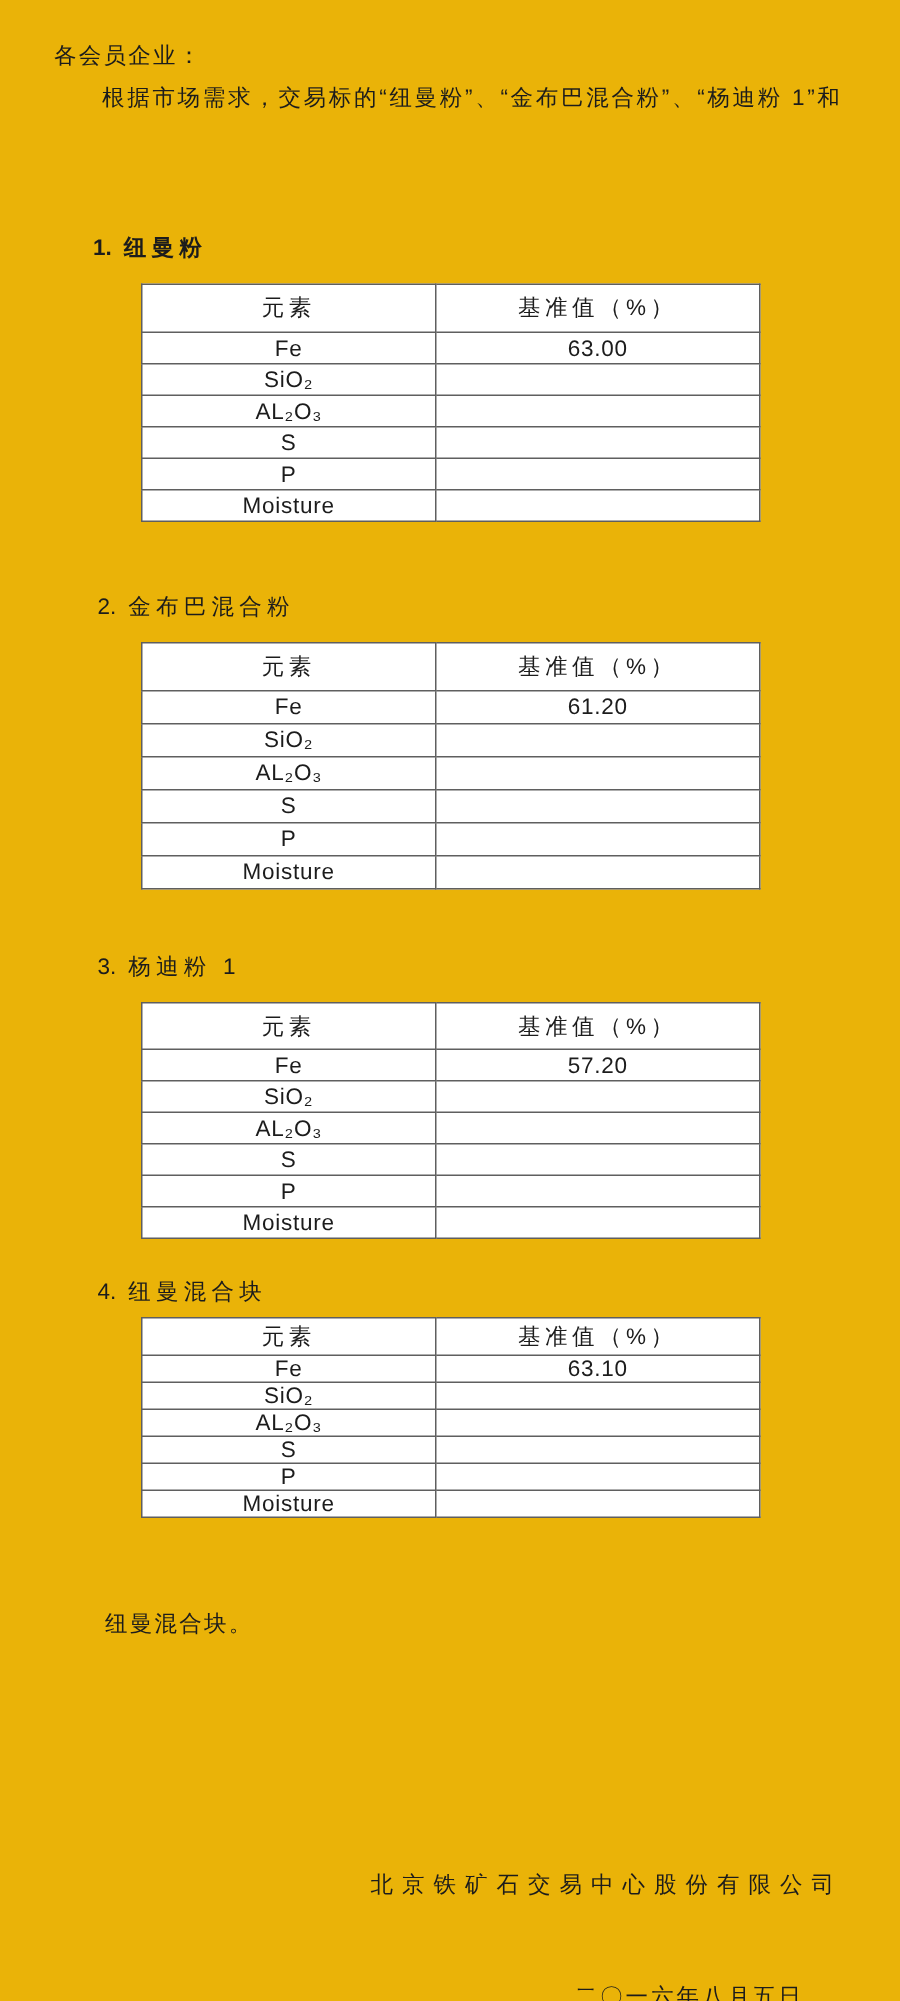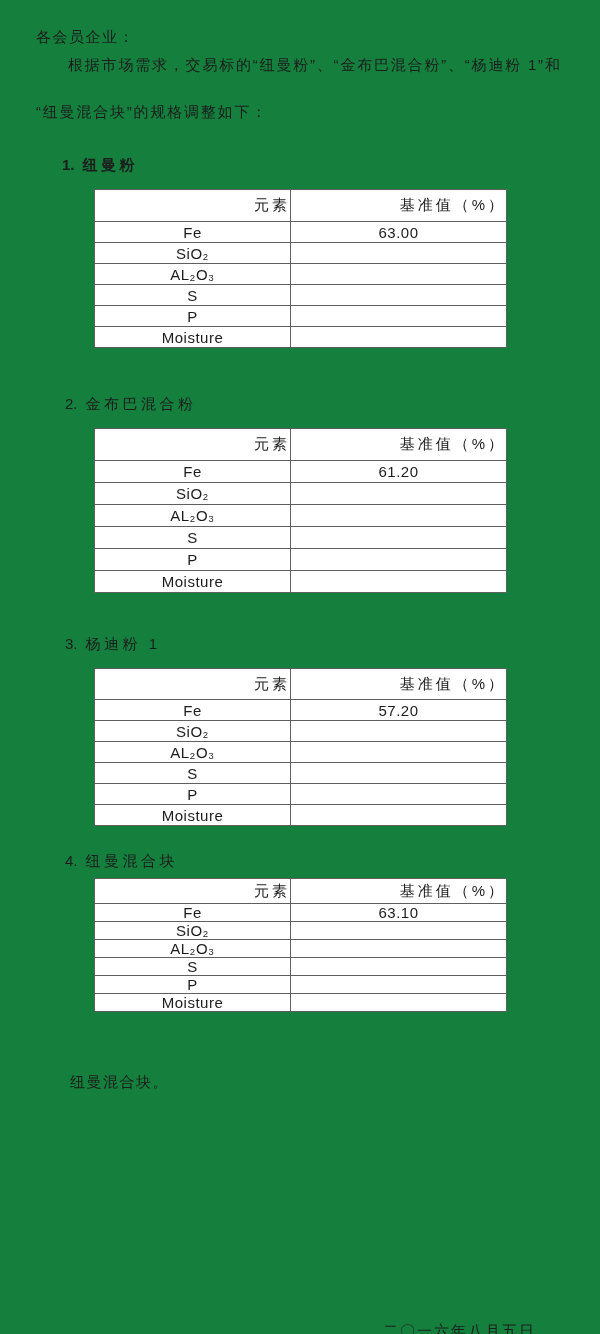--- a/index.html
+++ b/index.html
@@ -5,21 +5,21 @@
   * { box-sizing: border-box; margin: 0; padding: 0; }
   html, body { background: #ffffff; }
   body {
     width: 600px; height: 1334px;
     font-family: "Liberation Sans", "DejaVu Sans", sans-serif;
     color: #1c1c1c;
   }
   .page {
     position: relative;
     width: 600px; height: 1334px;
-    background: #15803d;
+    background: #eab308;
     overflow: hidden;
   }
   .abs { position: absolute; }
   .salutation {
     left: 36px; top: 28px;
     font-size: 15px; letter-spacing: 1.5px;
   }
   .intro-line1 {
     left: 36px; top: 56px;
     font-size: 15px; letter-spacing: 1.8px;
@@ -52,39 +52,38 @@
   th, td {
     border: 1px solid #5f5f5f;
     text-align: center;
     vertical-align: middle;
     font-weight: normal;
     font-size: 15px;
     overflow: hidden;
   }
   col.c-el { width: 196px; }
   col.c-val { width: 216px; }
-  th { letter-spacing: 3px; text-align: right; }
+  th { letter-spacing: 3px; }
   td { letter-spacing: 0.5px; font-family: "Liberation Sans", "DejaVu Sans", sans-serif; }
   .tbl1 th { height: 32px; }  .tbl1 td { height: 21px; }
   .tbl2 th { height: 32px; }  .tbl2 td { height: 22px; }
   .tbl3 th { height: 31px; }  .tbl3 td { height: 21px; }
   .tbl4 th { height: 25px; }  .tbl4 td { height: 16px; }
   .footer-line1 { left: 70px; top: 1042px; font-size: 15px; letter-spacing: 1.5px; white-space: nowrap; }
   .footer-line2 { left: 70px; top: 1073px; font-size: 15px; letter-spacing: 1.5px; }
   .sig-company { right: 38px; top: 1247px; font-size: 15px; letter-spacing: 6px; white-space: nowrap; }
   .sig-date    { right: 64px; top: 1276px; font-size: 15px; letter-spacing: 2px; white-space: nowrap; margin-top: 46px; }
 </style>
 </head>
 <body>
 
 <div class="page">
 
   <div class="abs salutation">各会员企业：</div>
   <div class="abs intro-line1">根据市场需求，交易标的“纽曼粉”、“金布巴混合粉”、“杨迪粉 1”和</div>
-  <div class="abs intro-line2">“纽曼混合块”的规格调整如下：</div>
 
   <div class="abs section-heading h1">
     <span class="num">1.</span><span class="title">纽曼粉</span>
   </div>
   <table class="abs tbl1">
     <colgroup>
         <col class="c-el">
         <col class="c-val">
       </colgroup>
     <tbody>
@@ -234,15 +233,16 @@
         </tr>
     <tr>
           <td>Moisture</td>
           <td></td>
         </tr>
   </tbody>
     </table>
 
   <div class="abs footer-line2">纽曼混合块。</div>
 
+  <div class="abs sig-company">北京铁矿石交易中心股份有限公司</div>
   <div class="abs sig-date">二〇一六年八月五日</div>
 
 </div>
 
 </body></html>

